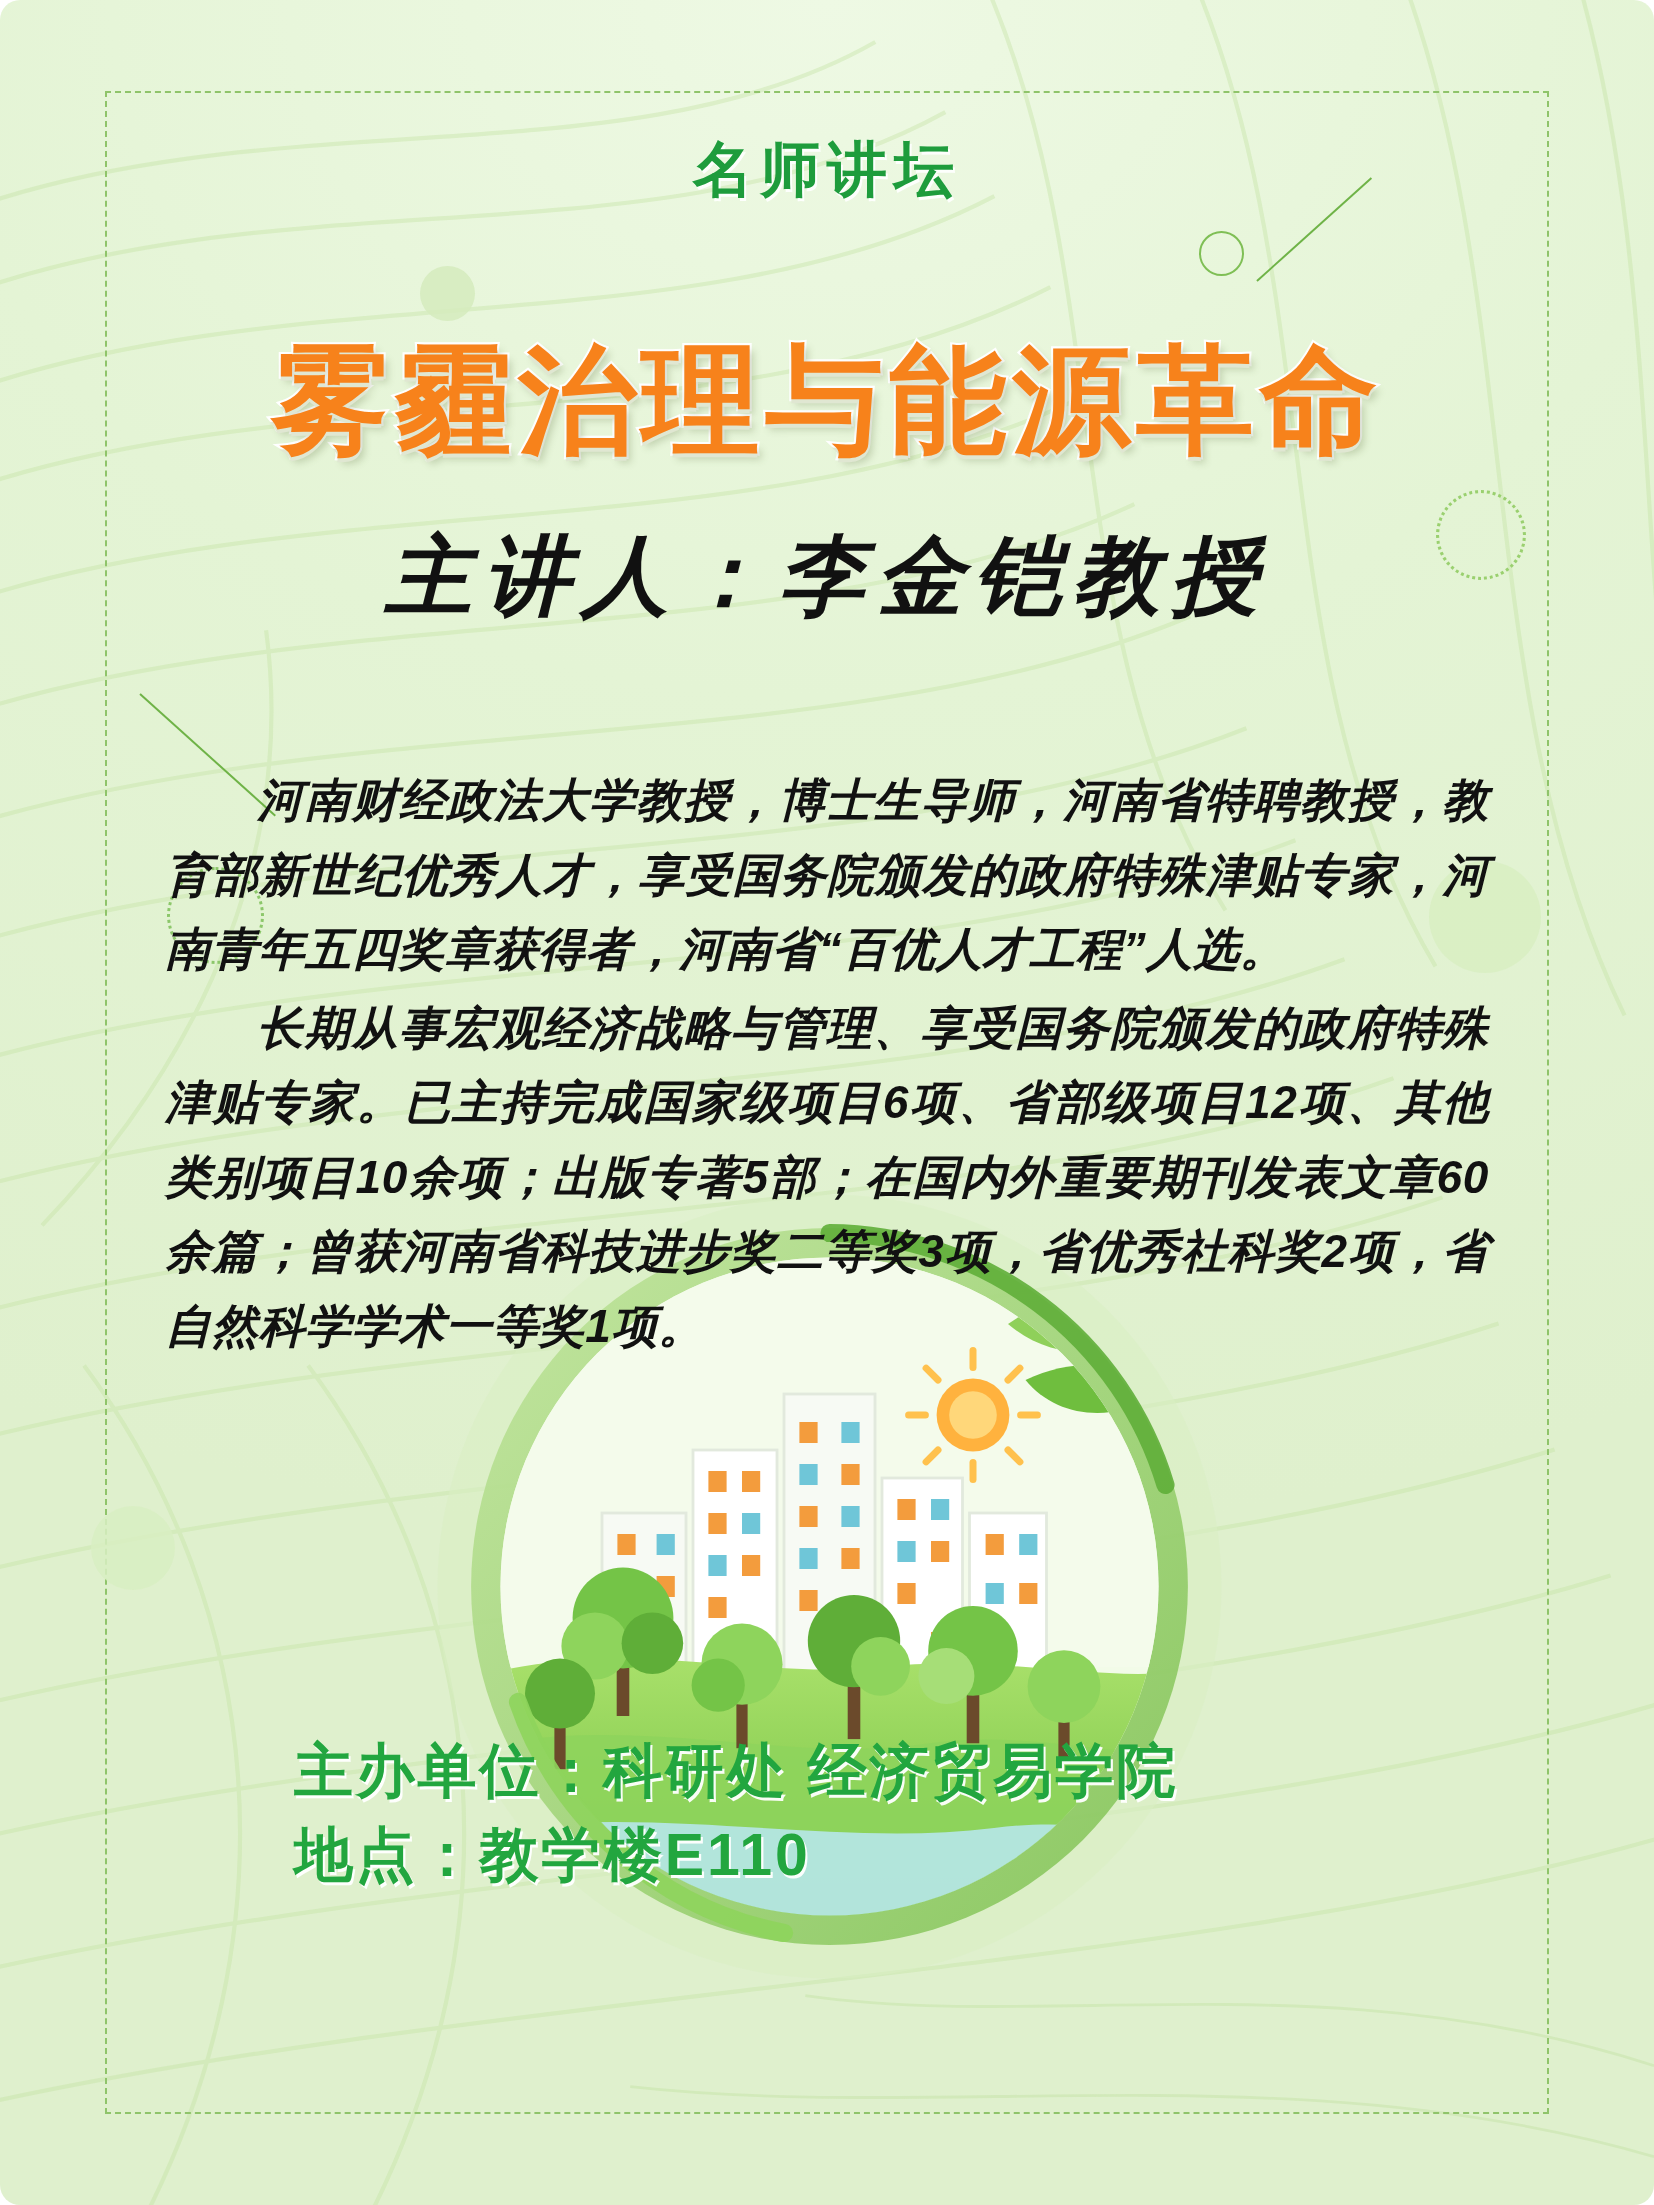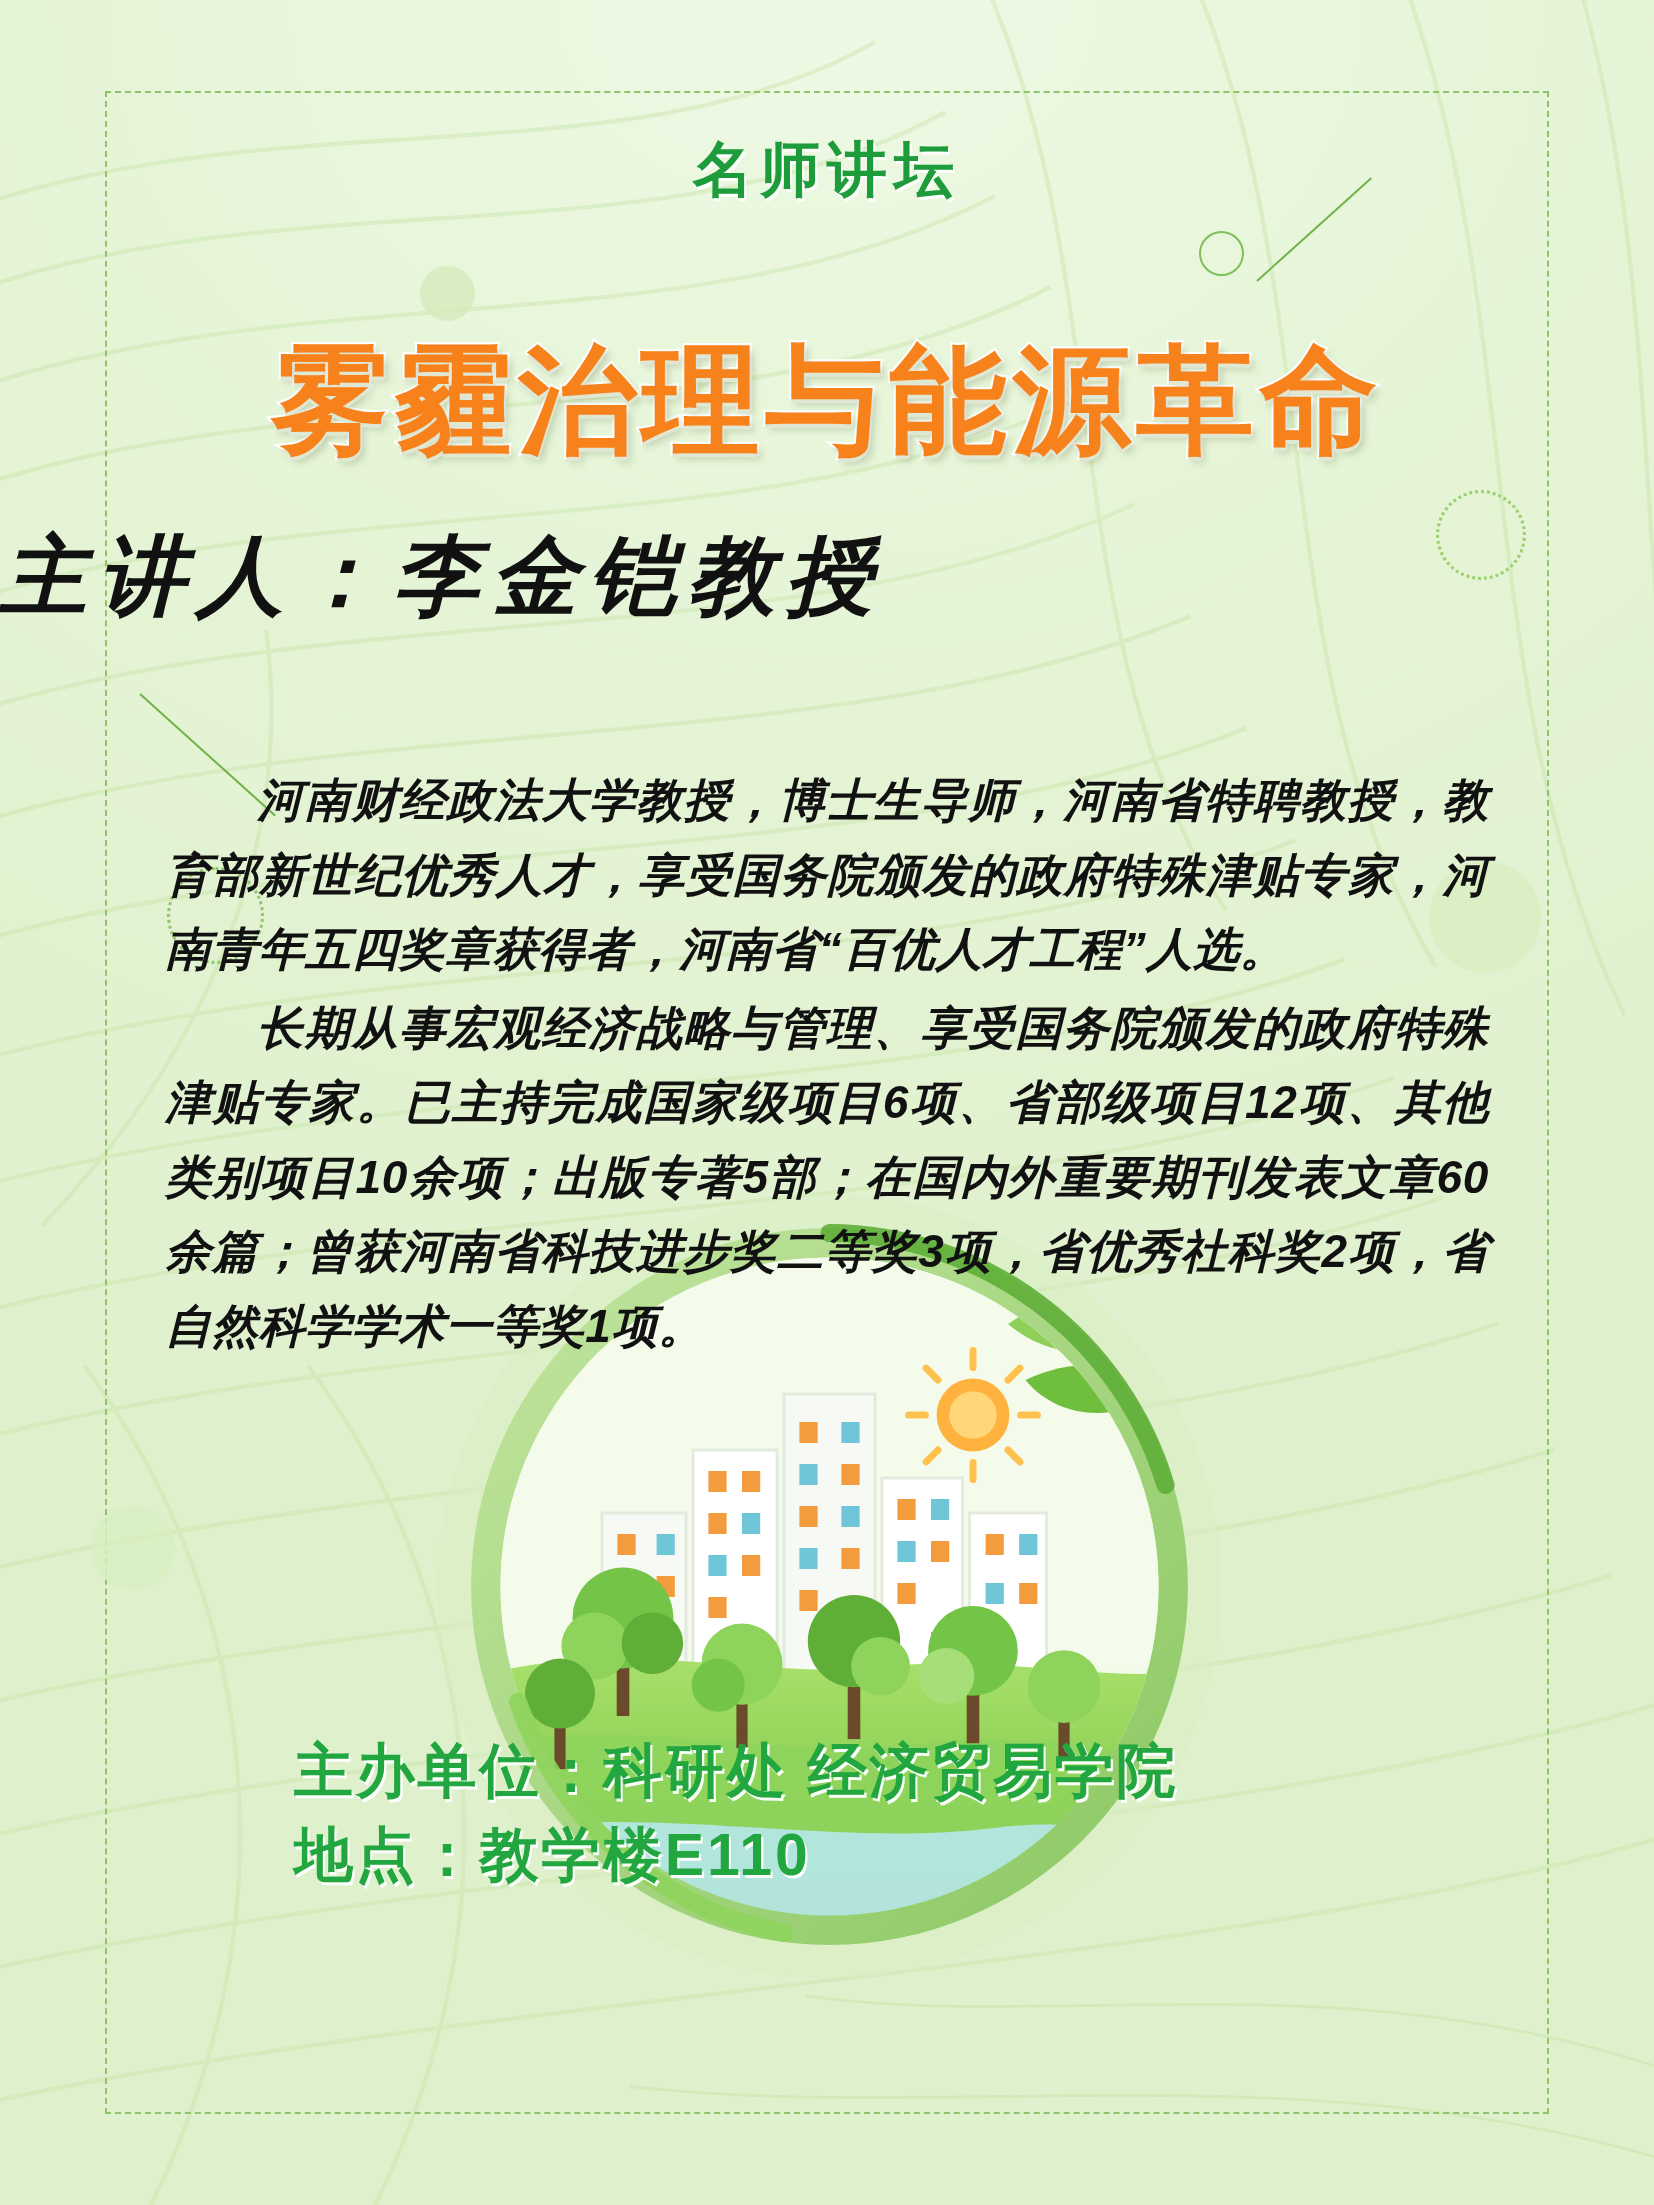--- a/index.html
+++ b/index.html
@@ -11,20 +11,21 @@
     font-family: "Liberation Sans", sans-serif;
   }
 
   .poster {
     position: relative;
     width: 1654px;
     height: 2205px;
     overflow: hidden;
     background:
       radial-gradient(ellipse 120% 70% at 50% 0%, #eef9e4 0%, #e4f4d5 45%, #dff0cd 100%);
+    border-radius: 20px;
   }
 
   
   .leafbg {
     position: absolute;
     inset: 0;
     opacity: 0.55;
   }
   .leafbg svg { width: 100%; height: 100%; display: block; }
 
@@ -88,20 +89,21 @@
     paint-order: stroke fill;
     text-shadow: 0 4.2px 0 #e0e7d2, 4.2px 5.6px 7px rgba(90,110,60,.25);
     white-space: nowrap;
   }
 
   .speaker {
     position: absolute;
     top: 518px;
     left: 0;
     right: 0;
+    text-align: center;
     font-family: "Liberation Serif", serif;
     font-style: italic;
     font-weight: 700;
     font-size: 87px;
     letter-spacing: 11.2px;
     color: #111111;
     white-space: nowrap;
   }
 
   

